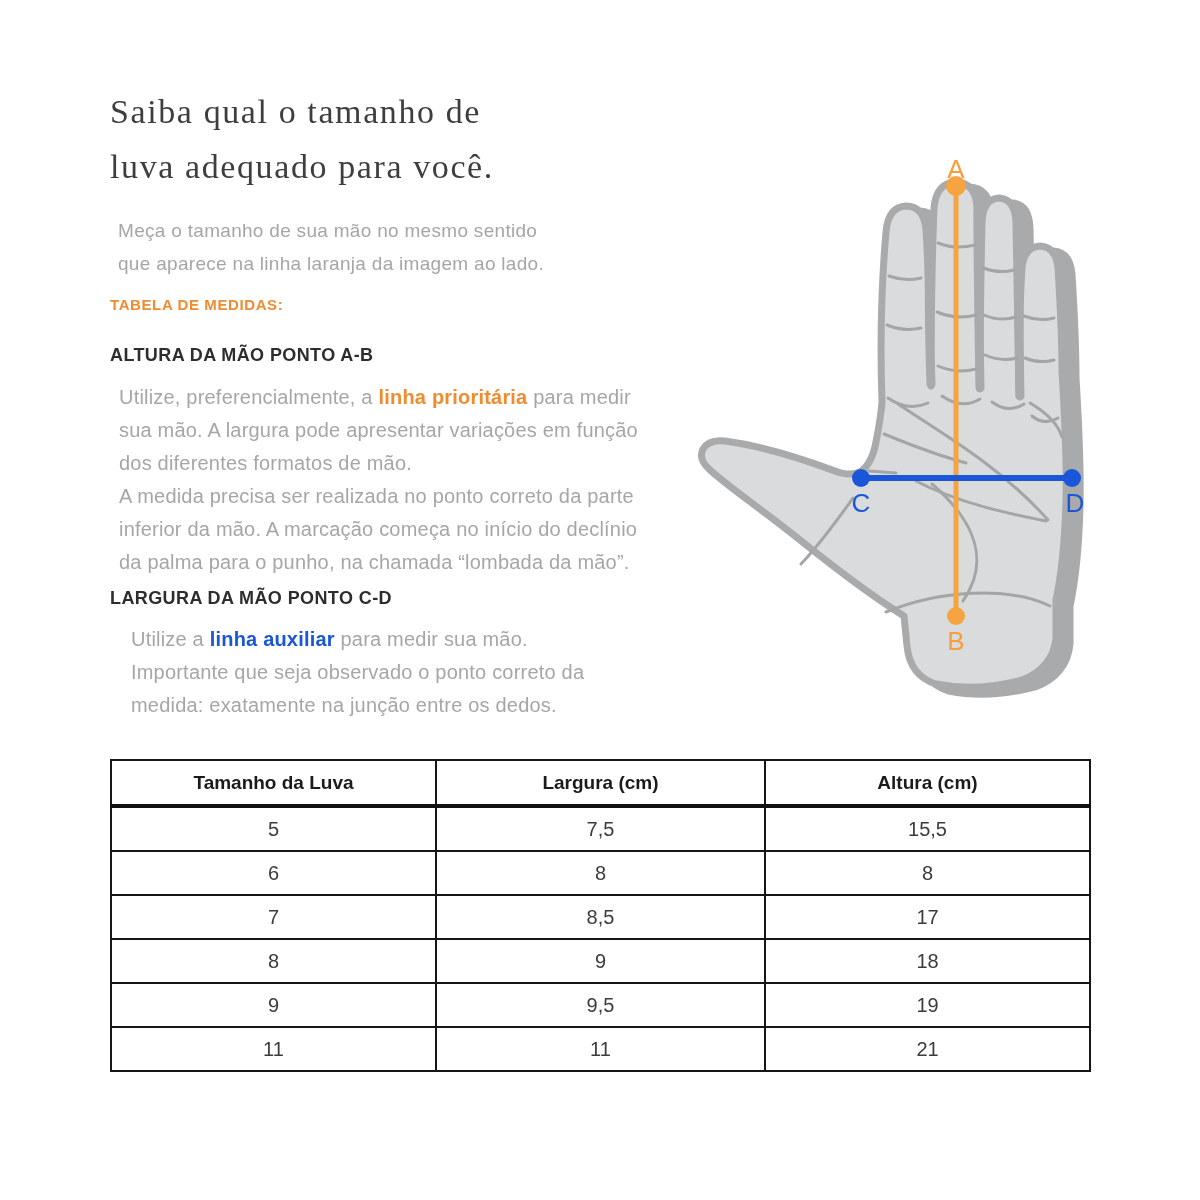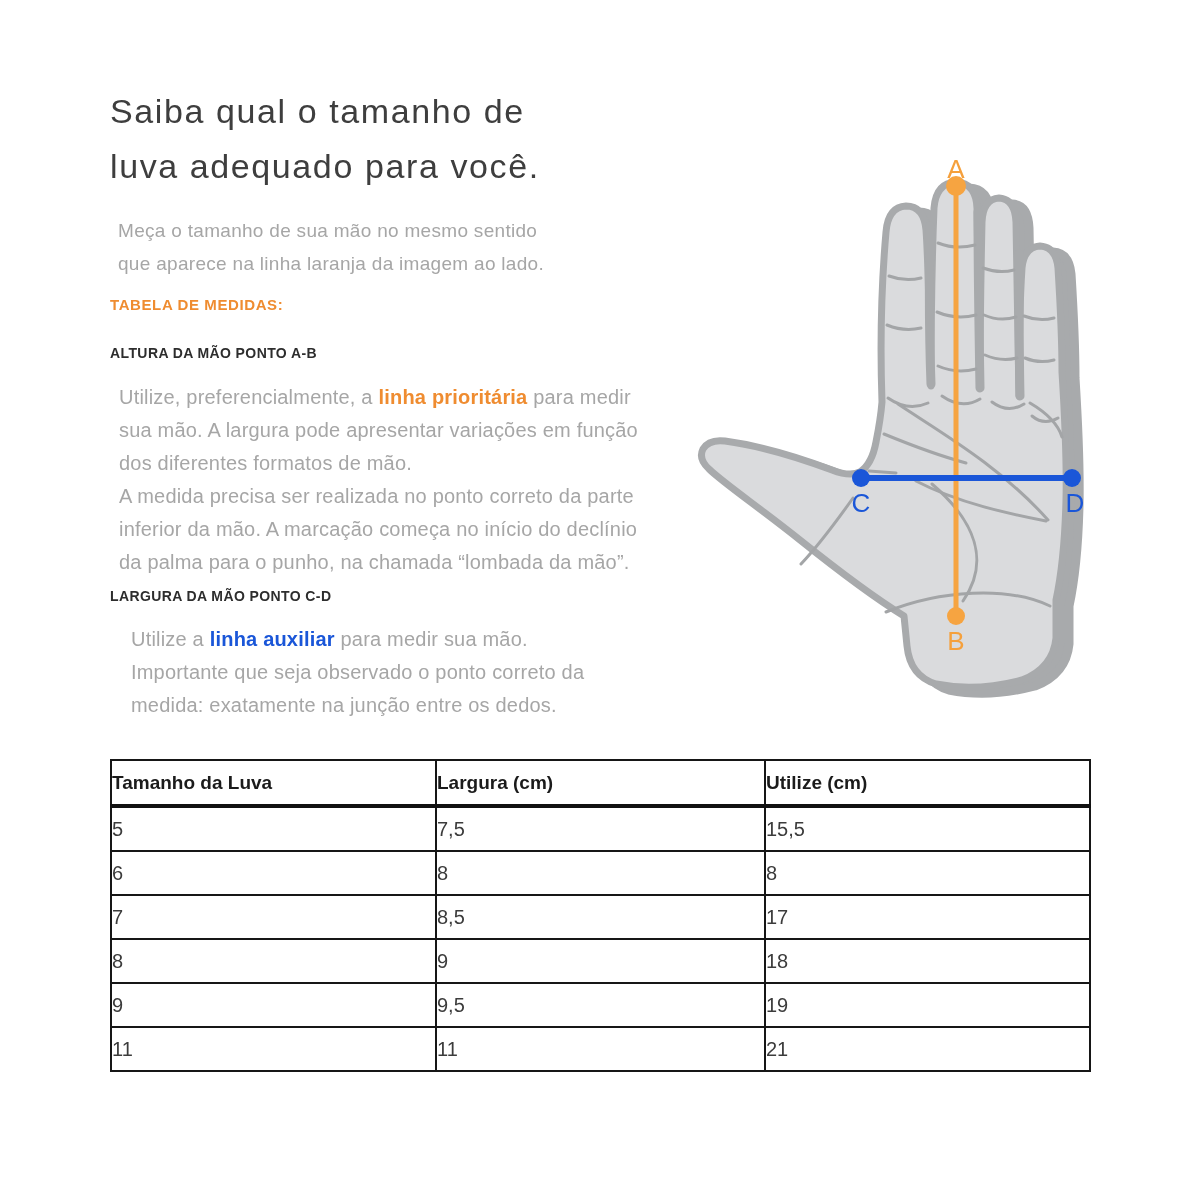--- a/index.html
+++ b/index.html
@@ -4,42 +4,42 @@
 <style>
   html,body{margin:0;padding:0}
   body{
     width:1200px;height:1200px;background:#ffffff;position:relative;overflow:hidden;
     font-family:"Liberation Sans",sans-serif;
   }
   .abs{position:absolute}
   .pre{white-space:pre-line}
   .title{
     left:110px;top:84px;margin:0;font-size:34px;line-height:55px;font-weight:400;
-    color:#3e3e3e;letter-spacing:1.6px;
+    color:#3e3e3e;letter-spacing:1.6px;font-family:Liberation Serif, serif;
   }
   .subtitle{
     left:110px;top:206px;margin:8px;font-size:19px;line-height:33px;color:#a6a6a6;letter-spacing:.3px;
   }
   .kicker{
     left:110px;top:296px;font-size:15px;font-weight:700;color:#ef8c30;letter-spacing:.6px;
   }
-  .sec-heading{margin:0;font-size:14px;font-weight:700;color:#2d2d2d;letter-spacing:.4px}
+  .sec-heading{margin:0;font-size:18px;font-weight:700;color:#2d2d2d;letter-spacing:.4px}
   #heading-a{left:110px;top:345px}
   #heading-b{left:110px;top:588px}
   .body-text{margin:9px;font-size:20px;line-height:33px;color:#a6a6a6;width:600px;letter-spacing:.2px}
   #para-a{left:110px;top:372px}
   #para-b{left:122px;top:614px}
   .hl-orange{color:#ef8c30;font-weight:700}
   .hl-blue{color:#1a56d8;font-weight:700}
   .hand{left:680px;top:150px;width:520px;height:570px}
   table.size{
     position:absolute;left:110px;top:759px;width:979px;border-collapse:collapse;table-layout:fixed;
   }
   table.size th,table.size td{
-    border:2px solid #161616;text-align:left;vertical-align:middle;padding:0;
+    border:2px solid #161616;text-align:center;vertical-align:middle;padding:0;
     font-family:"Liberation Sans",sans-serif;
   }
   table.size th{height:43px;font-size:19px;font-weight:700;color:#1b1b1b;border-bottom:4px solid #111}
   table.size td{height:42px;font-size:20px;font-weight:400;color:#3c3c3c}
   svg text{font-family:"Liberation Sans",sans-serif}
 </style>
 </head>
 <body>
 
 <div>
@@ -124,21 +124,21 @@
   <table class="size">
     <colgroup>
         <col style="width:325px">
         <col style="width:329px">
         <col style="width:325px">
       </colgroup>
     <thead>
       <tr>
         <th>Tamanho da Luva</th>
         <th>Largura (cm)</th>
-        <th>Utilize (cm)</th>
+        <th>Altura (cm)</th>
       </tr>
     </thead>
     <tbody>
       <tr>
         <td>5</td>
         <td>7,5</td>
         <td>15,5</td>
       </tr>
       <tr>
         <td>6</td>

